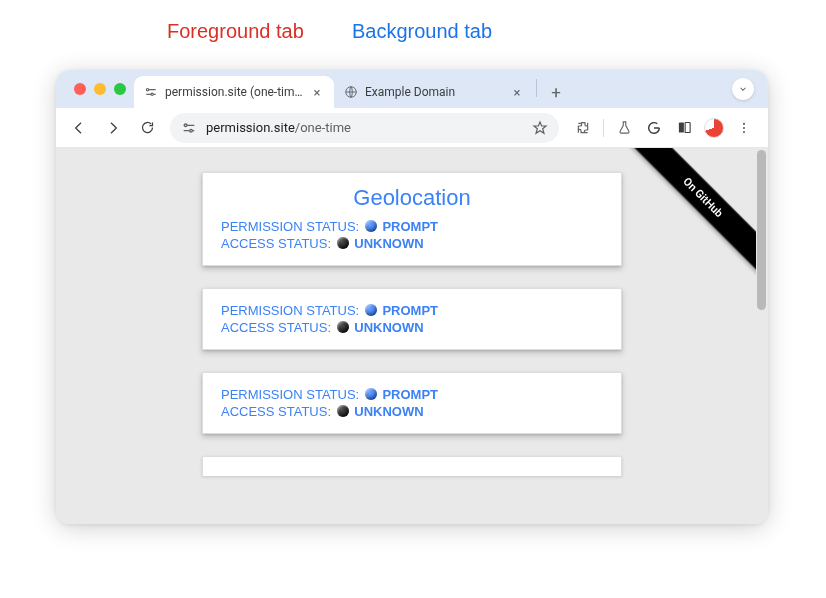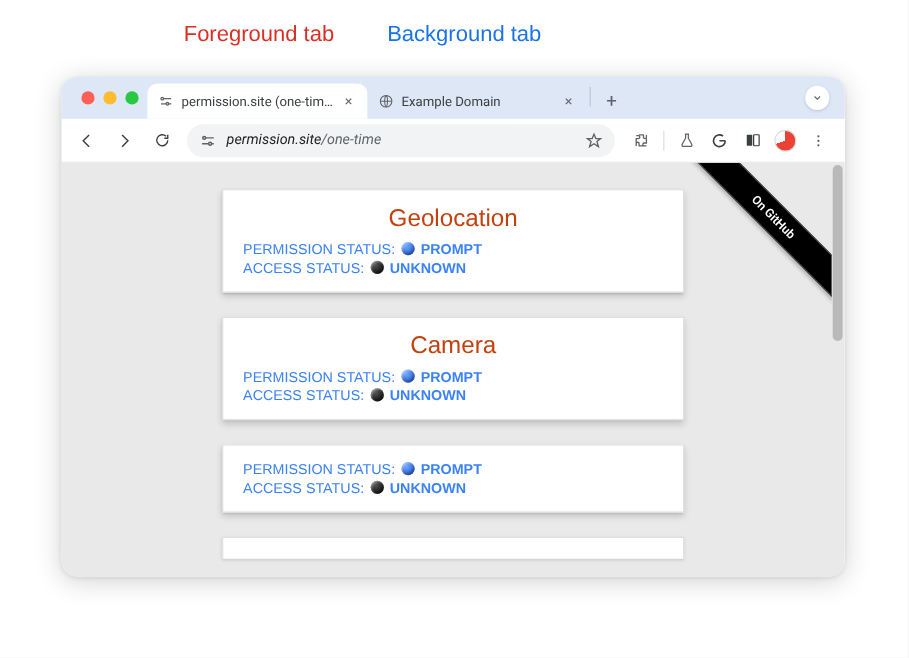--- a/index.html
+++ b/index.html
@@ -177,21 +177,21 @@
     margin:0 4px;
   }
   .omnibox .site-info {
     width:18px;
     height:18px;
     display:flex;
     align-items:center;
     justify-content:center;
     color:#5f6368;
   }
-  .omnibox .url { flex:1;font-style:italic; }
+  .omnibox .url { flex:1; }
   .omnibox .url .path { color:#5f6368; }
   .omnibox .star { color:#5f6368; width:18px;height:18px;display:flex;align-items:center;justify-content:center;}
   .ext-icons {
     display:flex;
     align-items:center;
     gap:2px;
     padding:0 2px;
   }
   .ext {
     width:28px;
@@ -275,21 +275,21 @@
     padding:12px 18px 14px 18px;
     box-shadow: 0 3px 6px rgba(0,0,0,0.18), 0 1px 2px rgba(0,0,0,0.12);
     border:1px solid #ddd;
   }
   .card h2 {
     text-align:center;
     font-size:22px;
     font-weight:400;
     margin-bottom:8px;
     font-family: Arial, sans-serif;
-    color:#c2410c;
+    color:#3b82f6;
   }
   .status-row {
     font-size:13px;
     font-family: Arial, sans-serif;
     color:#3b82f6;
     margin-top:2px;
   }
   .status-row .val { font-weight:700; }
   .dot {
     display:inline-block;
@@ -462,21 +462,20 @@
           <span class="val">PROMPT</span>
         </div>
         <div class="status-row">
           <span>ACCESS STATUS:</span>
           <span class="dot dot-black"></span>
           <span class="val">UNKNOWN</span>
         </div>
       </div>
 
       <div class="card">
-        <h2>Camera</h2>
         <div class="status-row">
           <span>PERMISSION STATUS:</span>
           <span class="dot dot-blue"></span>
           <span class="val">PROMPT</span>
         </div>
         <div class="status-row">
           <span>ACCESS STATUS:</span>
           <span class="dot dot-black"></span>
           <span class="val">UNKNOWN</span>
         </div>

